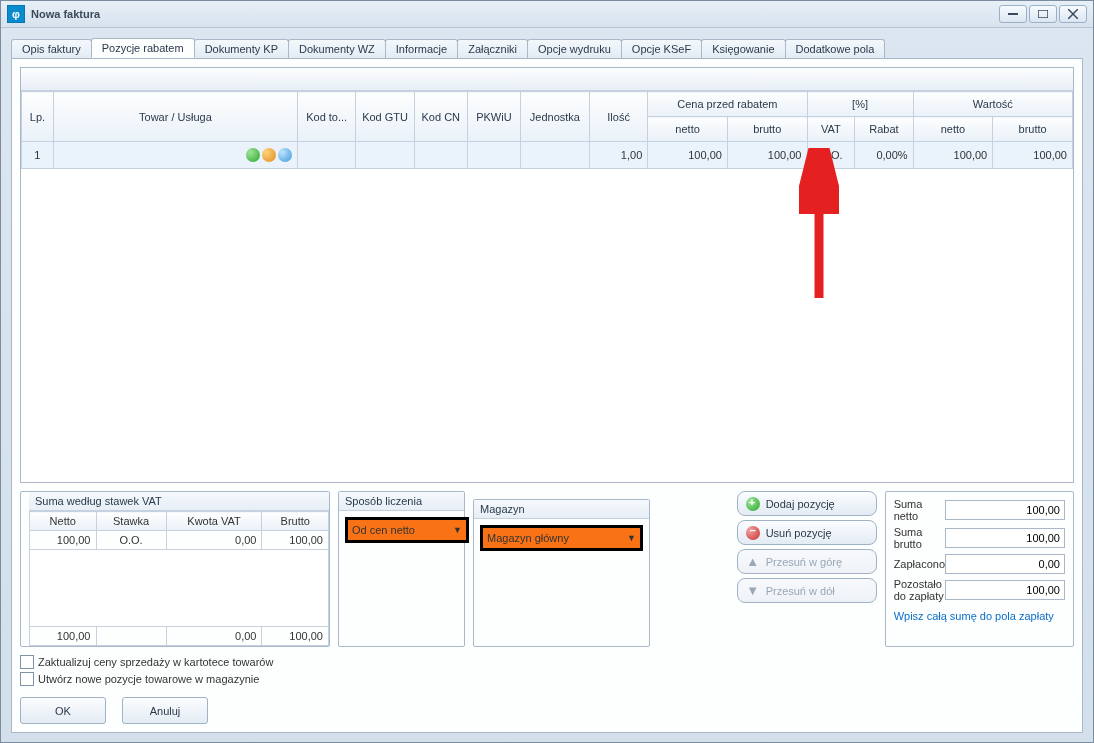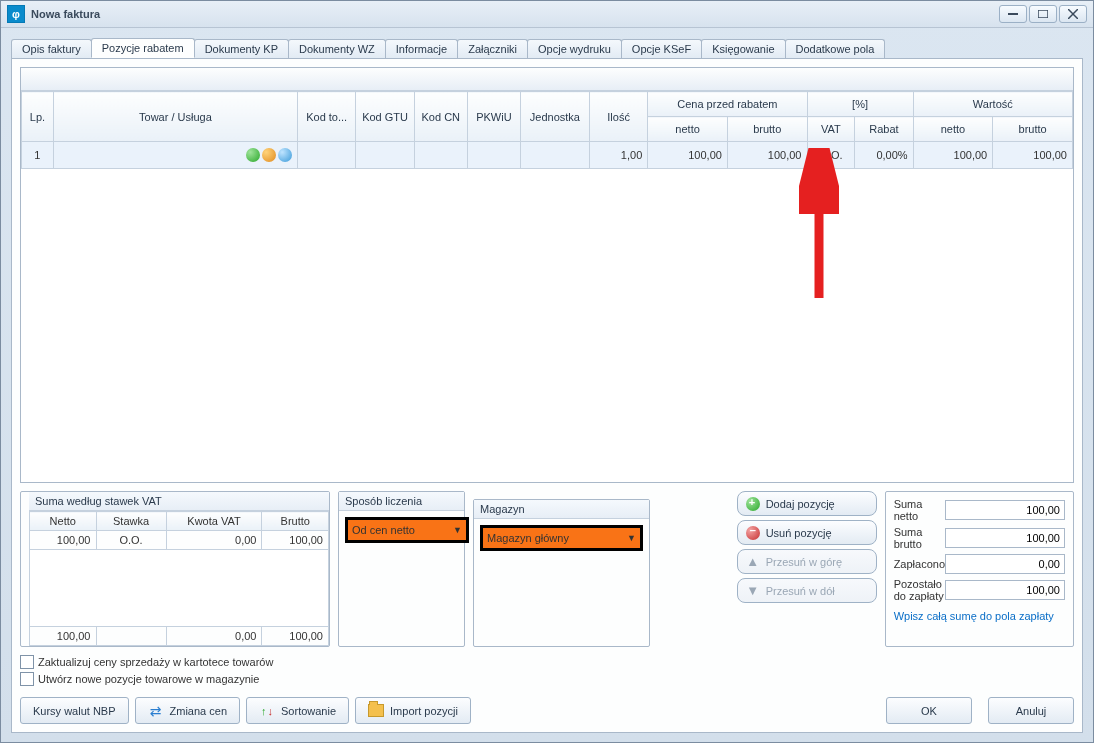--- a/index.html
+++ b/index.html
@@ -501,42 +501,20 @@
           <span class="box"></span>
           <span>Zaktualizuj ceny sprzedaży w kartotece towarów</span>
         </div>
         <div class="chk-row">
           <span class="box"></span>
           <span>Utwórz nowe pozycje towarowe w magazynie</span>
         </div>
       </div>
 
       <div class="footer">
-        <div class="footer-left">
-          <div class="foot-btn">
-            <span>Kursy walut NBP</span>
-          </div>
-          <div class="foot-btn">
-            <span class="small-ico ico-swap">⇄</span>
-            <span>Zmiana cen</span>
-          </div>
-          <div class="foot-btn">
-            <span class="small-ico ico-sort">
-                <span class="up">↑</span>
-                <span class="dn">↓</span>
-              </span>
-            <span>Sortowanie</span>
-          </div>
-          <div class="foot-btn">
-            <span class="small-ico">
-                <span class="ico-folder"></span>
-              </span>
-            <span>Import pozycji</span>
-          </div>
-        </div>
         <div class="footer-right">
           <div class="foot-btn primary">
             <span>OK</span>
           </div>
           <div class="foot-btn primary">
             <span>Anuluj</span>
           </div>
         </div>
       </div>
     </div>

